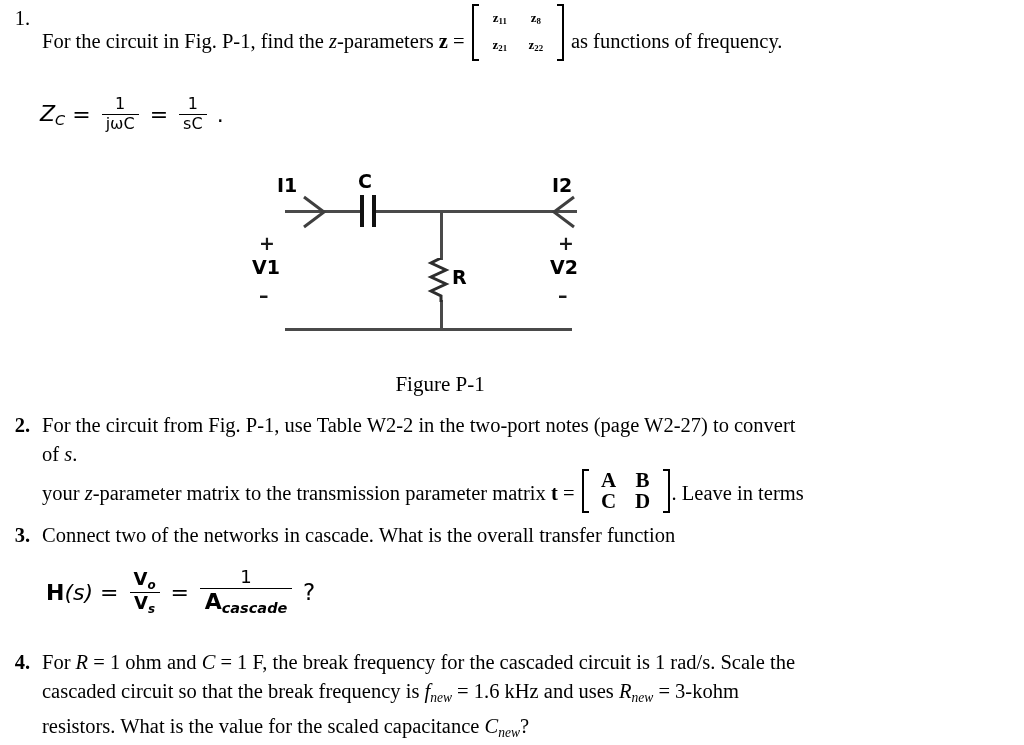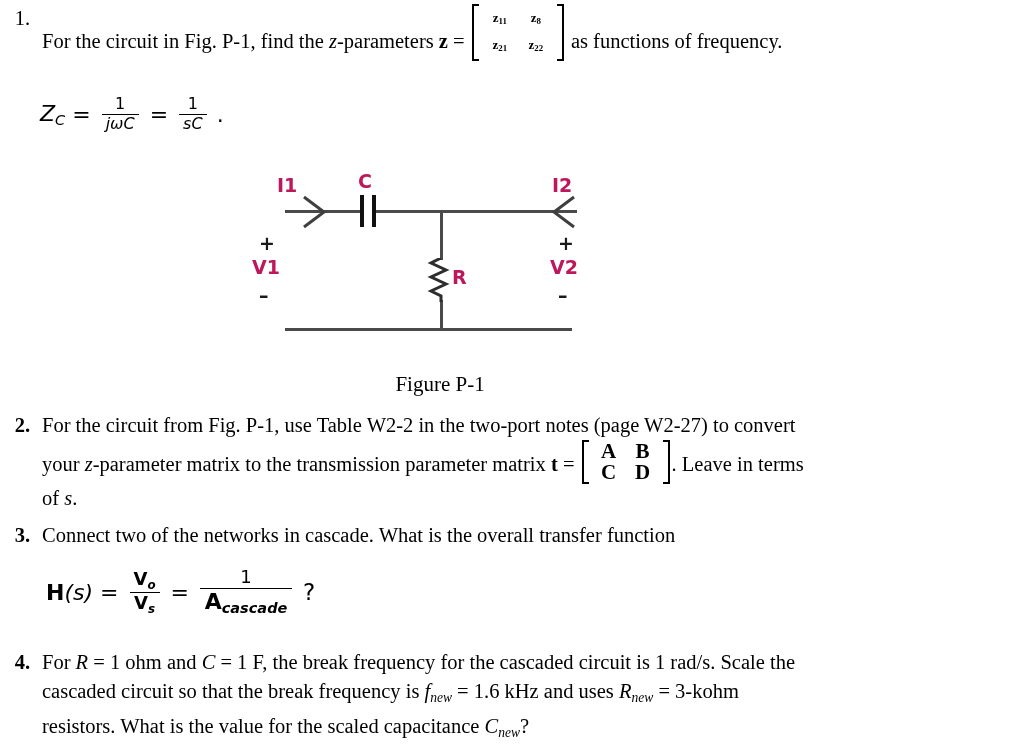--- a/index.html
+++ b/index.html
@@ -104,21 +104,21 @@
     font-size: 22px;
     font-family: "DejaVu Sans", sans-serif;
     white-space: nowrap;
     display: flex;
     align-items: center;
   }
   .eq-zc .v { font-style: italic; }
   .eq-zc .op { margin: 0 7px; }
   .eq-zc .frac { font-size: 16px; font-family: "DejaVu Sans", sans-serif; }
   .eq-zc .frac .num { font-style: normal; }
-  .eq-zc .frac .den { font-style: italic; }
+  .eq-zc .frac .den { }
   .sb { font-size: 0.66em; vertical-align: -0.3em; font-style: italic; }
 
   
   .eq-h {
     position: absolute;
     left: 46px;
     top: 568px;
     font-size: 22px;
     font-family: "DejaVu Sans", sans-serif;
     white-space: nowrap;
@@ -145,21 +145,21 @@
     background: #4a4a4a;
   }
   .wire.h { height: 3px; }
   .wire.v { width: 3px; }
 
   .clabel {
     position: absolute;
     font-family: "DejaVu Sans", sans-serif;
     font-weight: bold;
     font-size: 19px;
-    color: #be185d;
+    color: #000000;
     white-space: nowrap;
   }
   .psign {
     position: absolute;
     font-family: "DejaVu Sans", sans-serif;
     font-weight: bold;
     font-size: 19px;
     color: #1a1a1a;
   }
 
@@ -255,29 +255,29 @@
     <div class="clabel" style="left:310px; top:96px;">V2</div>
     <div class="psign" style="left:318px; top:124px;">–</div>
 
     <div class="fig-caption">Figure P-1</div>
   </div>
 
   <div class="item" style="left:0px; top:411px; width:1010px;">
     <div class="item-num bold">2.</div>
     <div class="item-body">
       <span class="ln">For the circuit from Fig. P-1, use Table W2-2 in the two-port notes (page W2-27) to convert</span>
+      <span class="ln"><span>of </span><i class="it">s</i><span>.</span></span>
       <span class="ln ln-tall"><span>your </span><i class="it">z</i><span>-parameter matrix to the transmission parameter matrix </span><b class="bd">t</b><span> = </span><span class="matrix">
             <span class="brk l"></span>
             <span class="mrows">
               <span class="mrow"><span class="mcell cap">A</span><span class="mcell cap">B</span></span>
               <span class="mrow"><span class="mcell cap">C</span><span class="mcell cap">D</span></span>
             </span>
             <span class="brk r"></span>
           </span><span>.  Leave in terms</span></span>
-      <span class="ln"><span>of </span><i class="it">s</i><span>.</span></span>
     </div>
   </div>
 
   <div class="item" style="left:0px; top:521px; width:1010px;">
     <div class="item-num bold">3.</div>
     <div class="item-body">
       <span class="ln">Connect two of the networks in cascade.  What is the overall transfer function</span>
     </div>
   </div>
 

